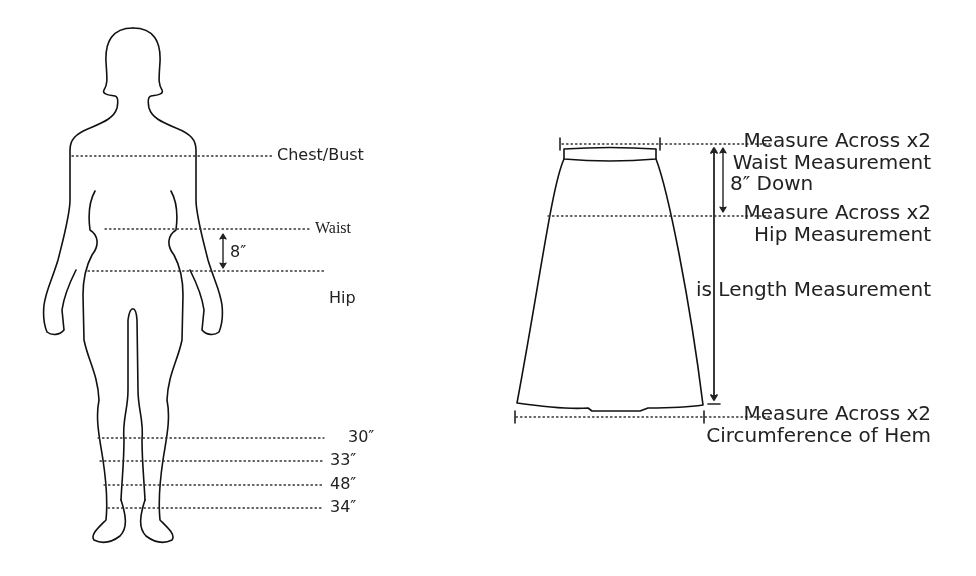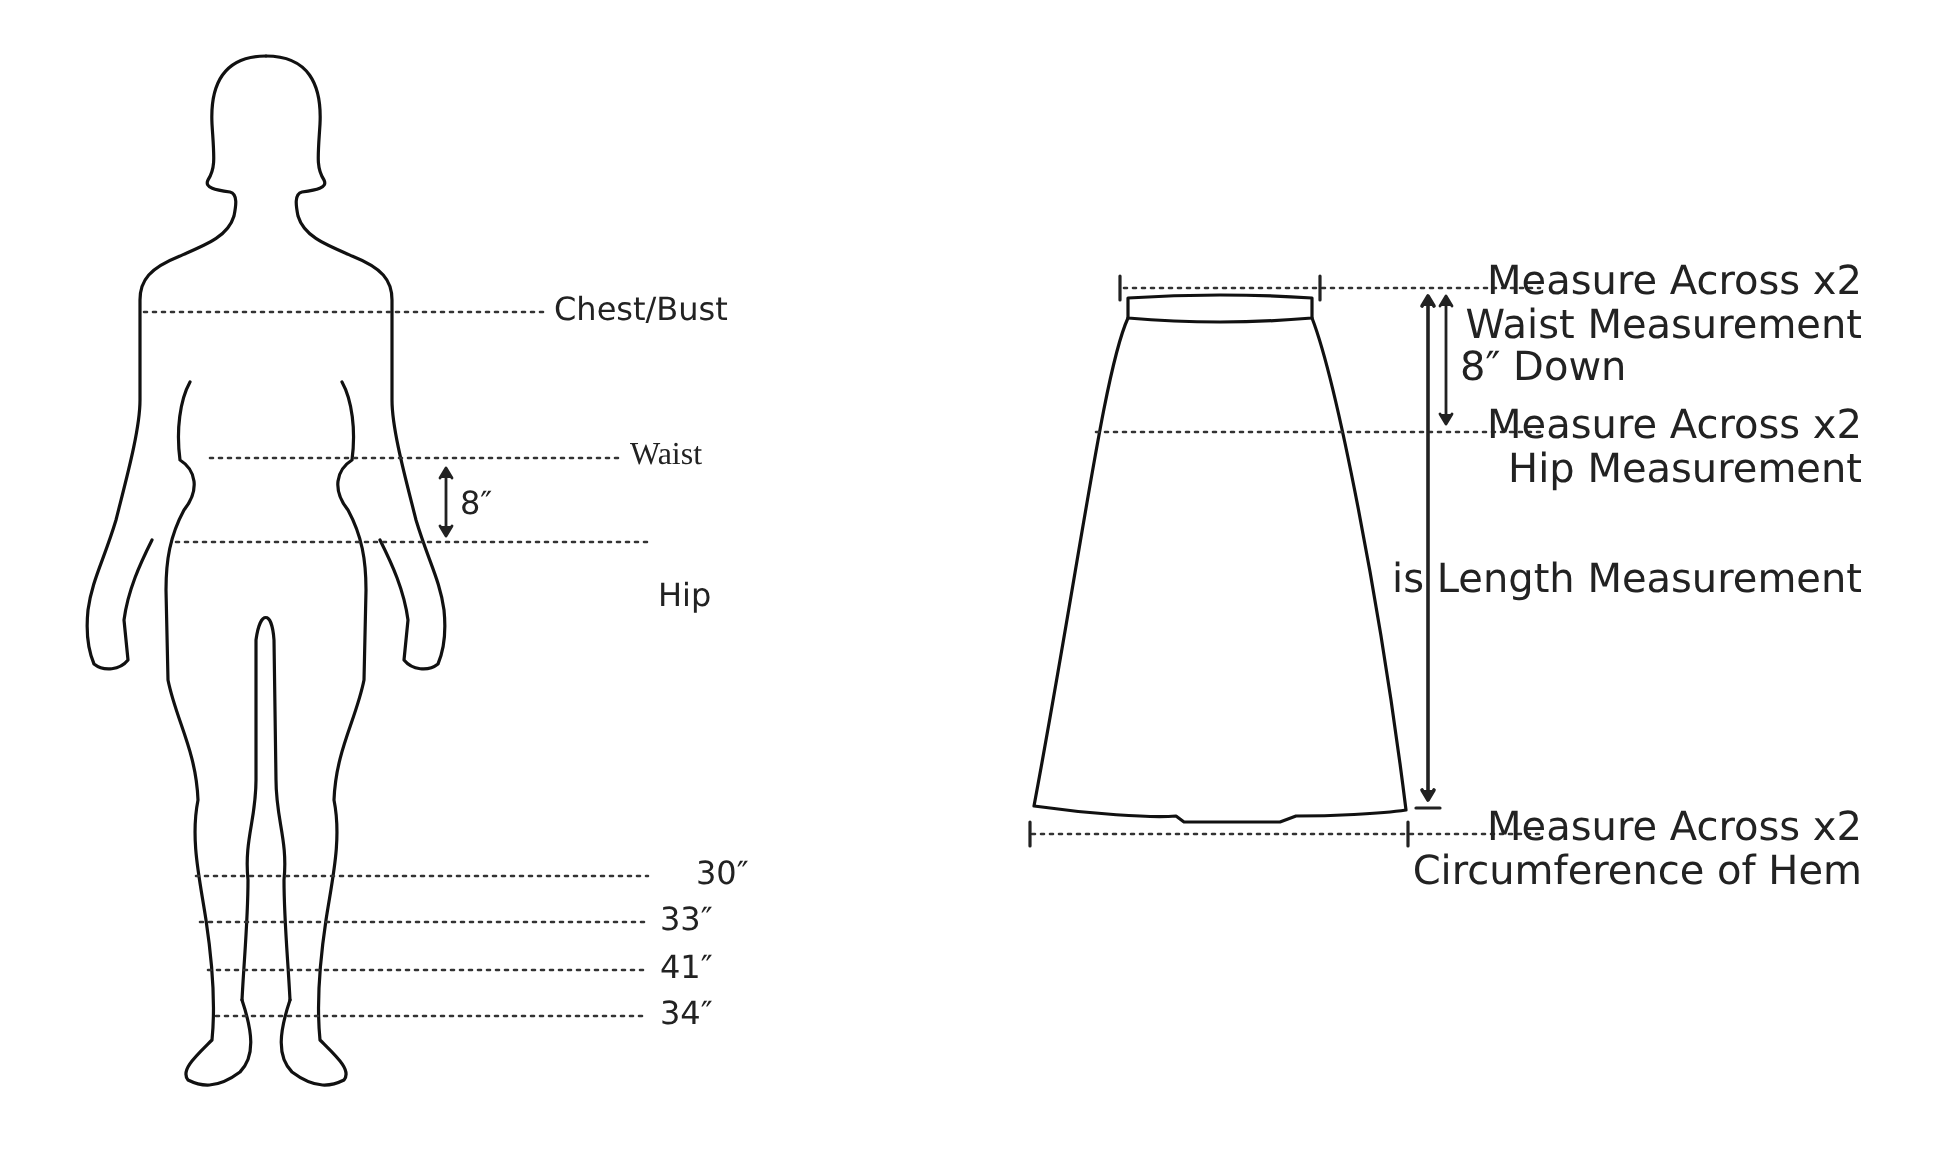--- a/index.html
+++ b/index.html
@@ -67,21 +67,21 @@
     <path d="M711,395 L714,400 L717,395" fill="#222"></path>
   </g>
 </svg>
 
 <div class="lbl" style="left:277px;top:147px;">Chest/Bust</div>
 <div class="lbl" style="left:315px;top:220px;font-family:Liberation Serif, serif;">Waist</div>
 <div class="lbl" style="left:329px;top:262px;margin-top:28px;">Hip</div>
 <div class="lbl" style="left:230px;top:244px;">8″</div>
 <div class="lbl" style="left:348px;top:429px;">30″</div>
 <div class="lbl" style="left:330px;top:452px;">33″</div>
-<div class="lbl" style="left:330px;top:476px;">41″</div>
+<div class="lbl" style="left:330px;top:476px;">48″</div>
 <div class="lbl" style="left:330px;top:499px;">34″</div>
 
 <div class="rlbl" style="right:45px;top:129px;">
   <div>Measure Across x2</div>
   <div>Waist Measurement</div>
 </div>
 <div class="rlbl" style="left:730px;top:172px;text-align:right;">8″ Down</div>
 <div class="rlbl" style="right:45px;top:201px;">
   <div>Measure Across x2</div>
   <div>Hip Measurement</div>

